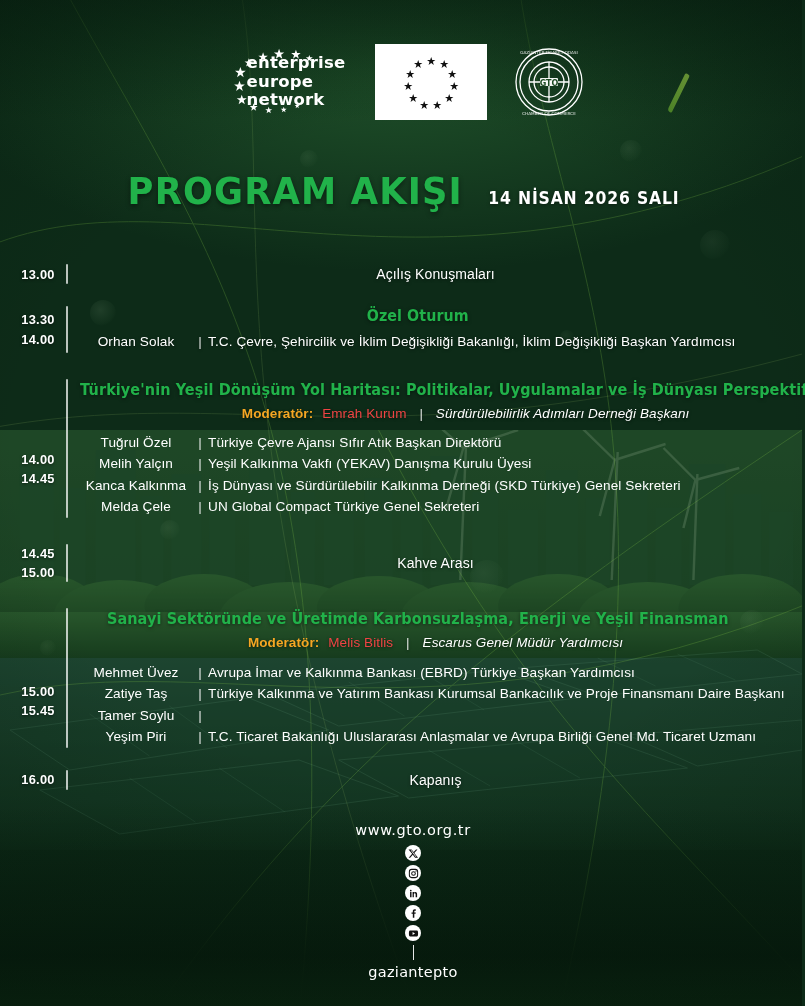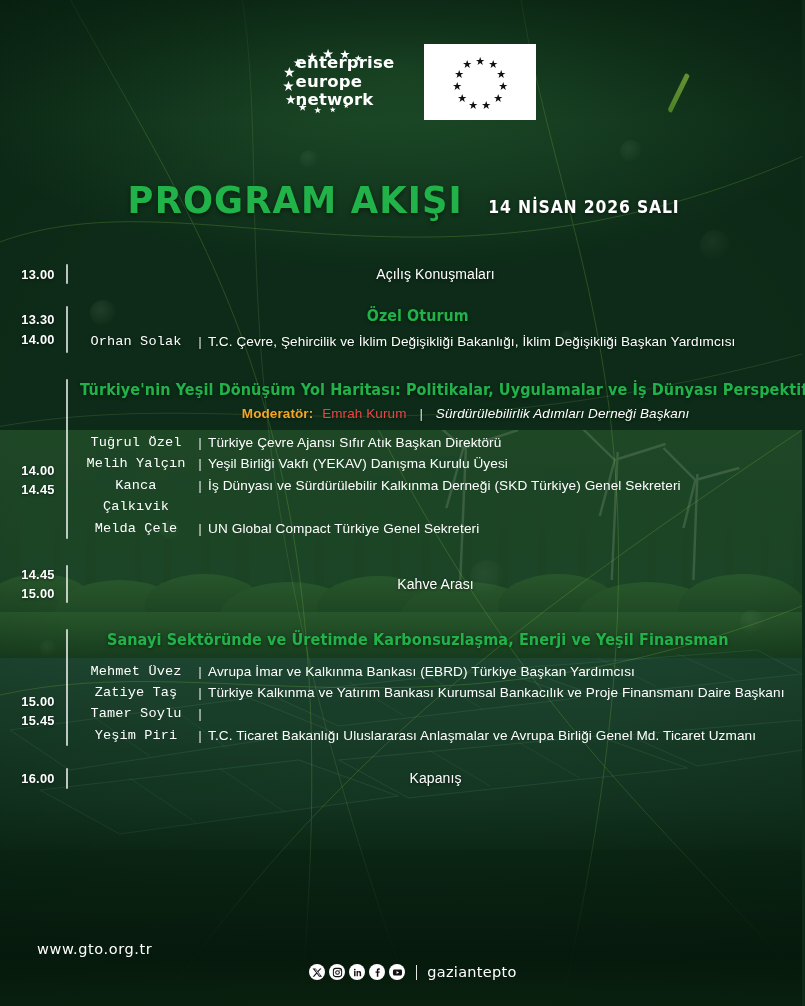--- a/index.html
+++ b/index.html
@@ -70,21 +70,21 @@
   .eu-flag {
     width:112px; height:76px; background:#ffffff;
     display:flex; align-items:center; justify-content:center;
   }
   .eu-flag svg { width:100%; height:100%; }
 
   .gto-logo { width:72px; height:72px; }
   .gto-logo svg { width:100%; height:100%; }
 
   
-  .title-wrap { position:absolute; top:178px; left:0; right:0; text-align:center; }
+  .title-wrap { position:absolute; top:169px; left:0; right:0; text-align:center; }
   .main-title {
     font-family:"DejaVu Sans", sans-serif;
     font-size:38px; font-weight:700; letter-spacing:1.2px;
     color:#21b24a; text-shadow:0 2px 6px rgba(0,0,0,.45);
     transform:scaleX(.93); display:inline-block;
   }
   .sub-title {
     margin-top:7px;
     font-family:"DejaVu Sans", sans-serif;
     font-size:17px; font-weight:700; letter-spacing:.9px; color:#ffffff;
@@ -119,33 +119,33 @@
     transform:scaleX(.95); transform-origin:left center;
     text-shadow:0 1px 4px rgba(0,0,0,.5);
   }
   .sess-title.big { font-size:15.2px; }
   .mod-line { font-size:13.5px; margin-top:3px; letter-spacing:.1px; }
   .mod-label { color:#f5a623; font-weight:700; }
   .mod-name { color:#ef4444; }
   .mod-role { color:#ffffff;font-style:italic; }
 
   .speaker { display:flex; font-size:13.6px; line-height:1.58; color:#fff; letter-spacing:.1px; }
-  .sp-name { width:112px; min-width:112px;font-family:Liberation Mono, monospace; }
+  .sp-name { width:112px; min-width:112px; }
   .sp-pipe { width:16px; min-width:16px; opacity:.85; }
   .sp-role { white-space:nowrap; }
   .rowgap-md { height:22px; }
   .rowgap-lg { height:26px; }
 
   
-  .footer { position:absolute; left:0; right:13px; bottom:26px; text-align:left;padding-left:37px; }
+  .footer { position:absolute; left:0; right:13px; bottom:26px; text-align:center;padding-left:37px; }
   .site {
     font-family:"DejaVu Sans", sans-serif;
     font-size:14.5px; color:#ffffff; letter-spacing:.6px; margin-bottom:7px;
   }
-  .social { display:flex; align-items:center; justify-content:center; gap:4px; }
+  .social { display:flex; align-items:center; justify-content:center; gap:4px;flex-direction:column; }
   .sicon {
     width:16px; height:16px; border-radius:50%; background:#ffffff;
     display:flex; align-items:center; justify-content:center;
   }
   .sicon svg { width:11px; height:11px; display:block; }
   .social-div { width:1px; height:15px; background:#ffffff; margin:0 6px 0 7px; opacity:.9; }
   .handle { font-family:"DejaVu Sans", sans-serif; font-size:14.5px; color:#ffffff; letter-spacing:.3px; }
 </style>
 </head>
 <body>
@@ -374,20 +374,40 @@
                 <polygon points="10,0 12.5,7 20,7 14,11.5 16.2,19 10,14.5 3.8,19 6,11.5 0,7 7.5,7"></polygon>
               </g>
             <g transform="translate(39,16) scale(.42)">
                 <polygon points="10,0 12.5,7 20,7 14,11.5 16.2,19 10,14.5 3.8,19 6,11.5 0,7 7.5,7"></polygon>
               </g>
           </g>
         </g>
       </svg>
     </div>
 
+    <div class="gto-logo">
+      <svg viewBox="0 0 72 72">
+        <g fill="none" stroke="#ffffff" stroke-width="1.3">
+          <circle cx="36" cy="36" r="33"></circle>
+          <circle cx="36" cy="36" r="29"></circle>
+          <circle cx="36" cy="36" r="20"></circle>
+          <circle cx="36" cy="36" r="15"></circle>
+          <line x1="16" y1="36" x2="56" y2="36"></line>
+          <line x1="36" y1="16" x2="36" y2="56"></line>
+        </g>
+        <g fill="#ffffff" opacity=".95">
+          <rect x="27" y="32" width="18" height="8" rx="1"></rect>
+        </g>
+        <text x="36" y="39.5" font-family="DejaVu Sans, sans-serif" font-size="8" font-weight="700" fill="#1d4a23" text-anchor="middle">GTO</text>
+        <g fill="#ffffff" opacity=".9" font-family="DejaVu Sans, sans-serif" font-size="4.2">
+          <text x="36" y="8" text-anchor="middle">GAZİANTEP TİCARET ODASI</text>
+          <text x="36" y="69" text-anchor="middle">CHAMBER OF COMMERCE</text>
+        </g>
+      </svg>
+    </div>
   </div>
 
   <div class="title-wrap">
     <div class="main-title">PROGRAM AKIŞI</div>
     <div class="sub-title">14 NİSAN 2026 SALI</div>
   </div>
 
   <div class="schedule">
 
     <div class="row">
@@ -436,24 +456,24 @@
         </div>
         <div style="height:8px"></div>
         <div class="speaker">
           <span class="sp-name">Tuğrul Özel</span>
           <span class="sp-pipe">|</span>
           <span class="sp-role">Türkiye Çevre Ajansı Sıfır Atık Başkan Direktörü</span>
         </div>
         <div class="speaker">
           <span class="sp-name">Melih Yalçın</span>
           <span class="sp-pipe">|</span>
-          <span class="sp-role">Yeşil Birliği Vakfı (YEKAV) Danışma Kurulu Üyesi</span>
-        </div>
-        <div class="speaker">
-          <span class="sp-name">Kanca Çalkıvik</span>
+          <span class="sp-role">Yeşil Kalkınma Vakfı (YEKAV) Danışma Kurulu Üyesi</span>
+        </div>
+        <div class="speaker">
+          <span class="sp-name">Kanca Kalkınma</span>
           <span class="sp-pipe">|</span>
           <span class="sp-role">İş Dünyası ve Sürdürülebilir Kalkınma Derneği (SKD Türkiye) Genel Sekreteri</span>
         </div>
         <div class="speaker">
           <span class="sp-name">Melda Çele</span>
           <span class="sp-pipe">|</span>
           <span class="sp-role">UN Global Compact Türkiye Genel Sekreteri</span>
         </div>
       </div>
     </div>
@@ -474,20 +494,26 @@
     <div class="rowgap-lg"></div>
 
     <div class="row">
       <div class="time-col" style="padding-top:46px">
         <div>15.00</div>
         <div>15.45</div>
       </div>
       <div class="bar"></div>
       <div class="content-col">
         <div class="line sess-title big">Sanayi Sektöründe ve Üretimde Karbonsuzlaşma, Enerji ve Yeşil Finansman</div>
+        <div class="line mod-line">
+          <span class="mod-label">Moderatör:</span>
+          <span class="mod-name" style="padding-left:5px">Melis Bitlis</span>
+          <span class="sep">|</span>
+          <span class="mod-role">Escarus Genel Müdür Yardımcısı</span>
+        </div>
         <div style="height:9px"></div>
         <div class="speaker">
           <span class="sp-name">Mehmet Üvez</span>
           <span class="sp-pipe">|</span>
           <span class="sp-role">Avrupa İmar ve Kalkınma Bankası (EBRD) Türkiye Başkan Yardımcısı</span>
         </div>
         <div class="speaker">
           <span class="sp-name">Zatiye Taş</span>
           <span class="sp-pipe">|</span>
           <span class="sp-role">Türkiye Kalkınma ve Yatırım Bankası Kurumsal Bankacılık ve Proje Finansmanı Daire Başkanı</span>

